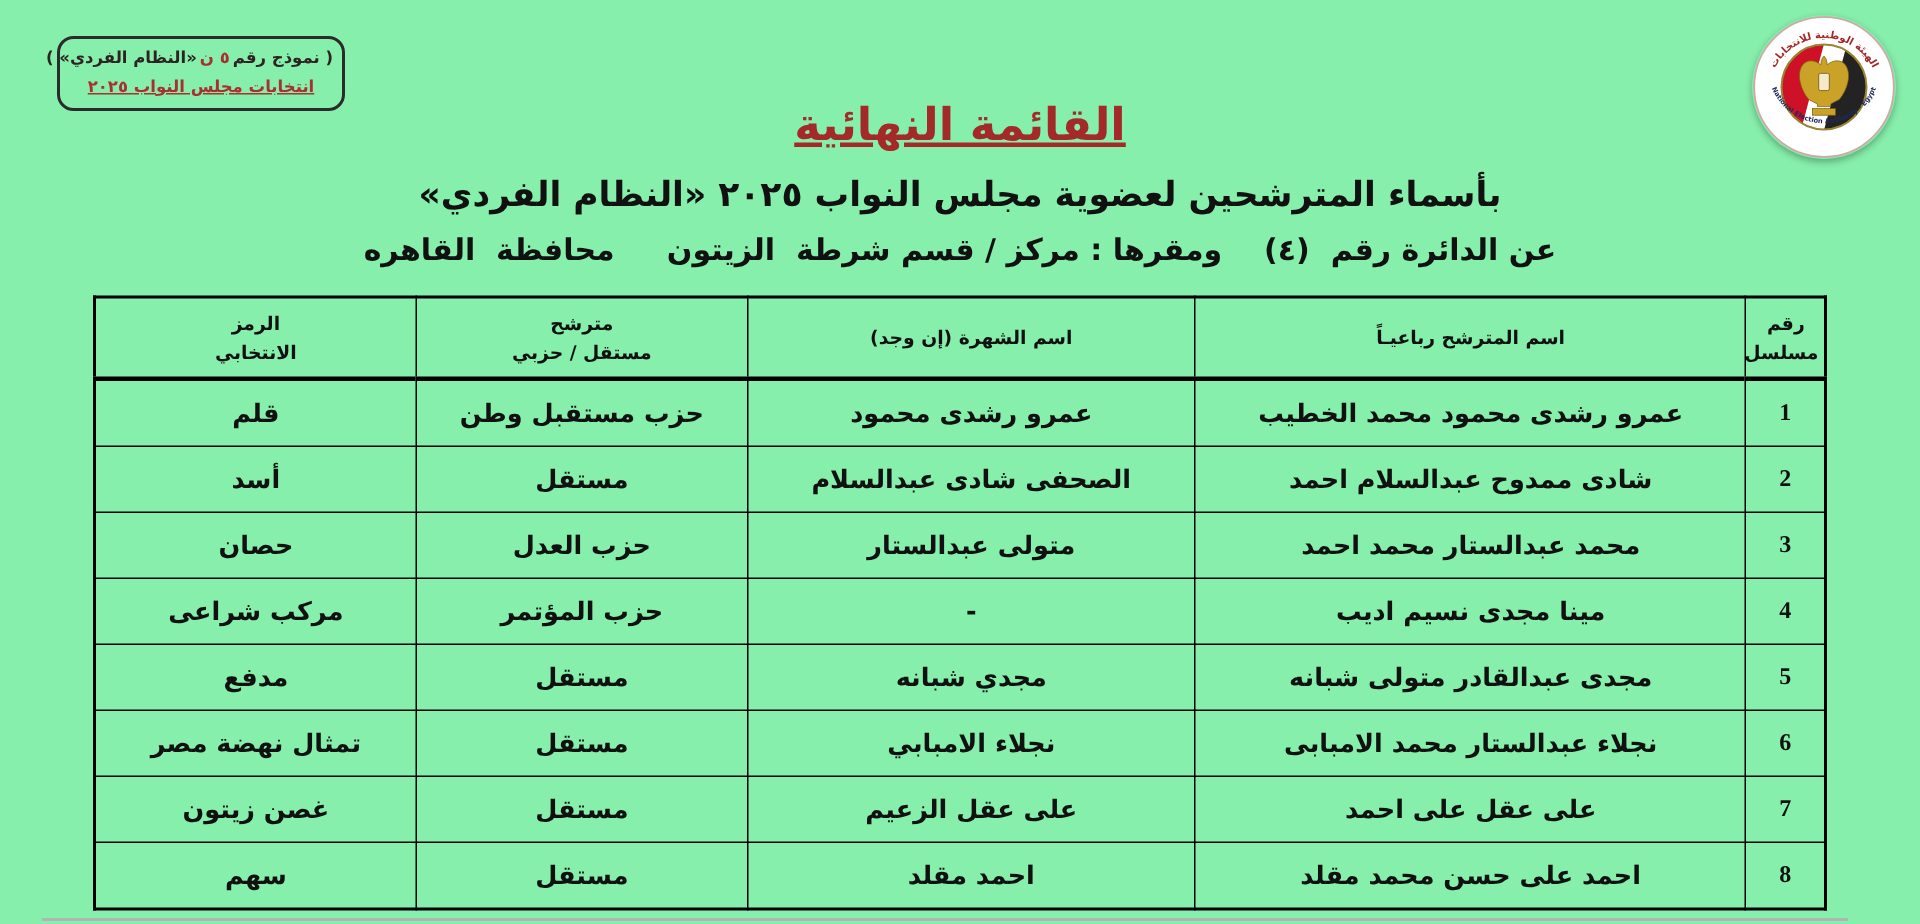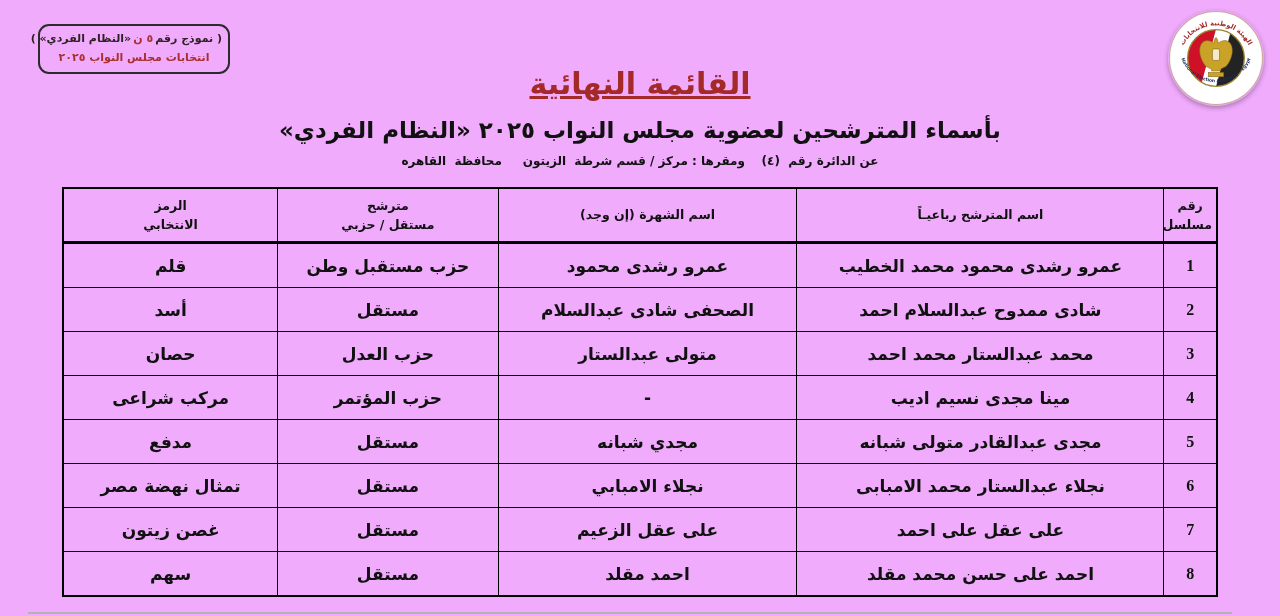--- a/index.html
+++ b/index.html
@@ -2,55 +2,55 @@
 <html lang="ar"><head>
 <meta charset="utf-8">
 <style>
   html, body {
     margin: 0; padding: 0;
     width: 1280px; height: 616px;
     background: #ffffff;
     overflow: hidden;
     font-family: "DejaVu Sans", sans-serif;
   }
-  .page { position: relative; width: 1280px; height: 616px; background: #f0abfc; }
+  .page { position: relative; width: 1280px; height: 616px; background: #86efac; }
 
   
   .badge {
     position: absolute; top: 24px; left: 38px;
     width: 176px;
     border: 2px solid #2b2b2b; border-radius: 11px;
     padding: 4px 6px 5px 6px;
     text-align: center;
     font-size: 11px; font-weight: bold;
     line-height: 1.7;
     direction: rtl;
   }
   .badge .l1 { color: #2e2222; white-space: nowrap; }
   .badge .l1 .hl { color: #a83030; margin: 0 2px; }
-  .badge .l2 { color: #a83030; white-space: nowrap; }
+  .badge .l2 { color: #a83030; white-space: nowrap; text-decoration: underline; }
 
   
   .logo {
     position: absolute; top: 10px; right: 16px;
     width: 96px; height: 96px; border-radius: 50%;
     box-shadow: 0 2px 5px rgba(0,0,0,0.30);
   }
 
   
   .titles { text-align: center; direction: rtl; padding-top: 66px; }
   .doc-title {
     margin: 0; font-size: 30px; font-weight: bold;
     color: #a32a28; letter-spacing: 0.5px; text-decoration: underline;
   }
   .doc-subtitle {
     margin: 16px 0 0 0; font-size: 23px; font-weight: bold; color: #111;
   }
   .district-line {
-    margin-top: 11px; font-size: 12px; font-weight: bold; color: #111;
+    margin-top: 11px; font-size: 20px; font-weight: bold; color: #111;
     white-space: pre;
   }
 
   
   table.cands {
     width: 1156px; margin: 19px auto 0 auto;
     border-collapse: collapse;
     border: 2.5px solid #000;
     direction: rtl;
     table-layout: fixed;

